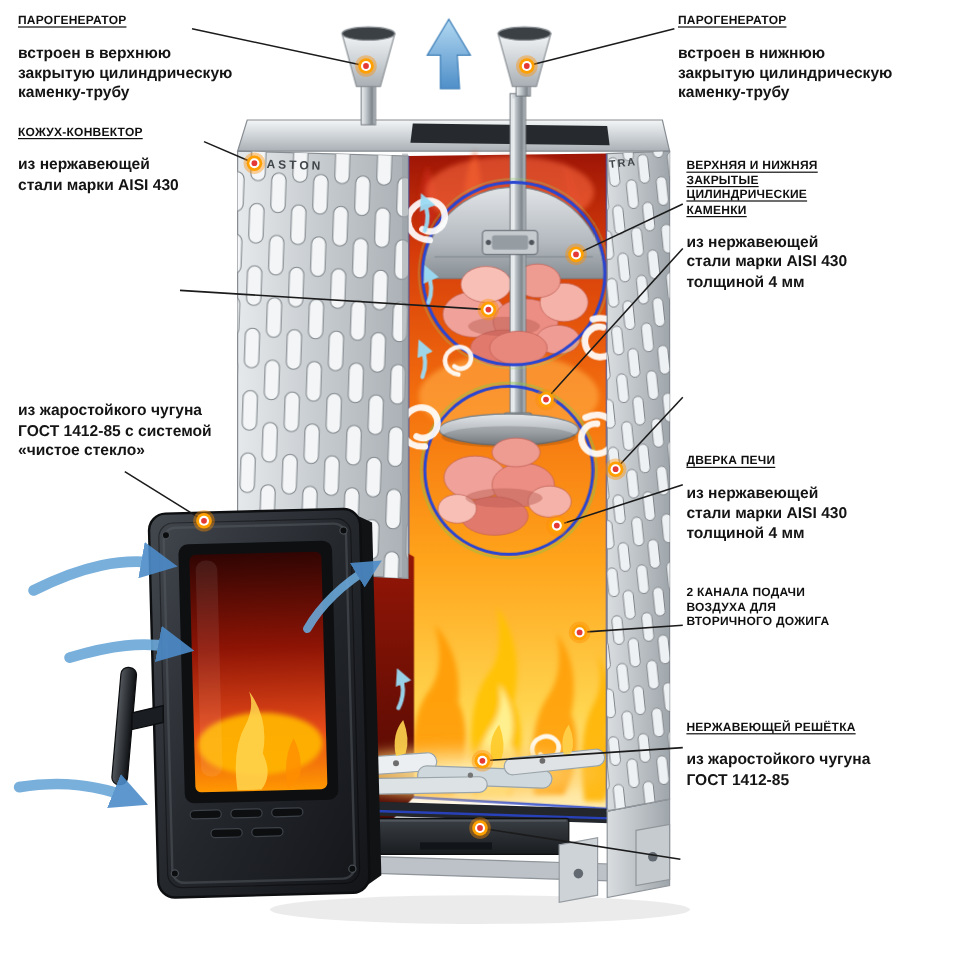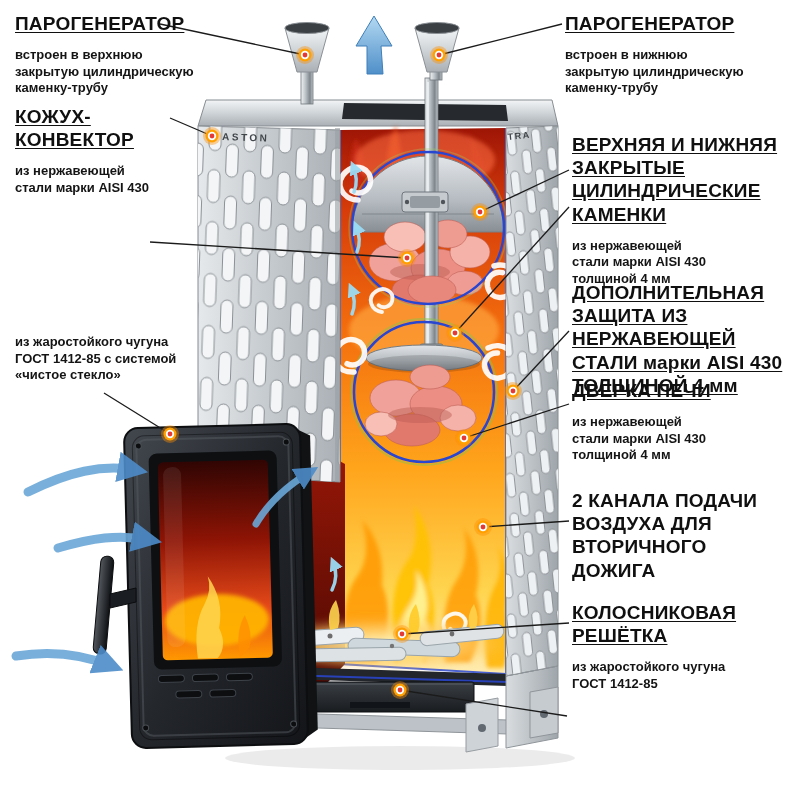--- a/index.html
+++ b/index.html
@@ -1,21 +1,21 @@
 <!DOCTYPE html>
 <html><head>
 <meta charset="utf-8">
 <style>
   html,body{margin:0;padding:0;background:#fff;}
   body{font-family:"Liberation Sans","DejaVu Sans",sans-serif;}
   #stage{position:relative;width:800px;height:800px;background:#ffffff;overflow:hidden;}
   svg.scene{position:absolute;left:0;top:0;}
   svg text{font-family:"Liberation Sans","DejaVu Sans",sans-serif;}
   .callout{position:absolute;color:#111;}
-  .co-title{font-weight:800;font-size:19px;line-height:1.22;letter-spacing:.2px;
+  .co-title{font-weight:800;font-size:10px;line-height:1.22;letter-spacing:.2px;
             text-decoration:underline;text-underline-offset:2px;white-space:pre-line;color:#101010;}
   .co-title.no-u{text-decoration:none;}
   .co-body{font-weight:600;font-size:13px;line-height:1.28;white-space:pre-line;color:#141414;margin-top:12px;}
 </style>
 </head>
 <body>
 
 <div id="stage">
 
 <svg class="scene" width="800" height="800" viewBox="0 0 800 800">
@@ -355,36 +355,30 @@
 </div>
 <div class="callout" style="left:572px;top:133px;width:218px">
   <div class="co-title">ВЕРХНЯЯ И НИЖНЯЯ
 ЗАКРЫТЫЕ
 ЦИЛИНДРИЧЕСКИЕ
 КАМЕНКИ</div>
   <div class="co-body">из нержавеющей
 стали марки AISI 430
 толщиной 4 мм</div>
 </div>
-<div class="callout" style="left:572px;top:281px;width:222px">
-  <div class="co-title">ДОПОЛНИТЕЛЬНАЯ
-ЗАЩИТА ИЗ НЕРЖАВЕЮЩЕЙ
-СТАЛИ марки AISI 430
-ТОЛЩИНОЙ 4 мм</div>
-</div>
 <div class="callout" style="left:572px;top:379px;width:218px">
   <div class="co-title">ДВЕРКА ПЕЧИ</div>
   <div class="co-body">из нержавеющей
 стали марки AISI 430
 толщиной 4 мм</div>
 </div>
 <div class="callout" style="left:572px;top:489px;width:218px">
   <div class="co-title no-u">2 КАНАЛА ПОДАЧИ
 ВОЗДУХА ДЛЯ
 ВТОРИЧНОГО ДОЖИГА</div>
 </div>
 <div class="callout" style="left:572px;top:601px;width:222px">
-  <div class="co-title">КОЛОСНИКОВАЯ РЕШЁТКА</div>
+  <div class="co-title">НЕРЖАВЕЮЩЕЙ РЕШЁТКА</div>
   <div class="co-body">из жаростойкого чугуна
 ГОСТ 1412-85</div>
 </div>
 
 </div>
 
 </body></html>

